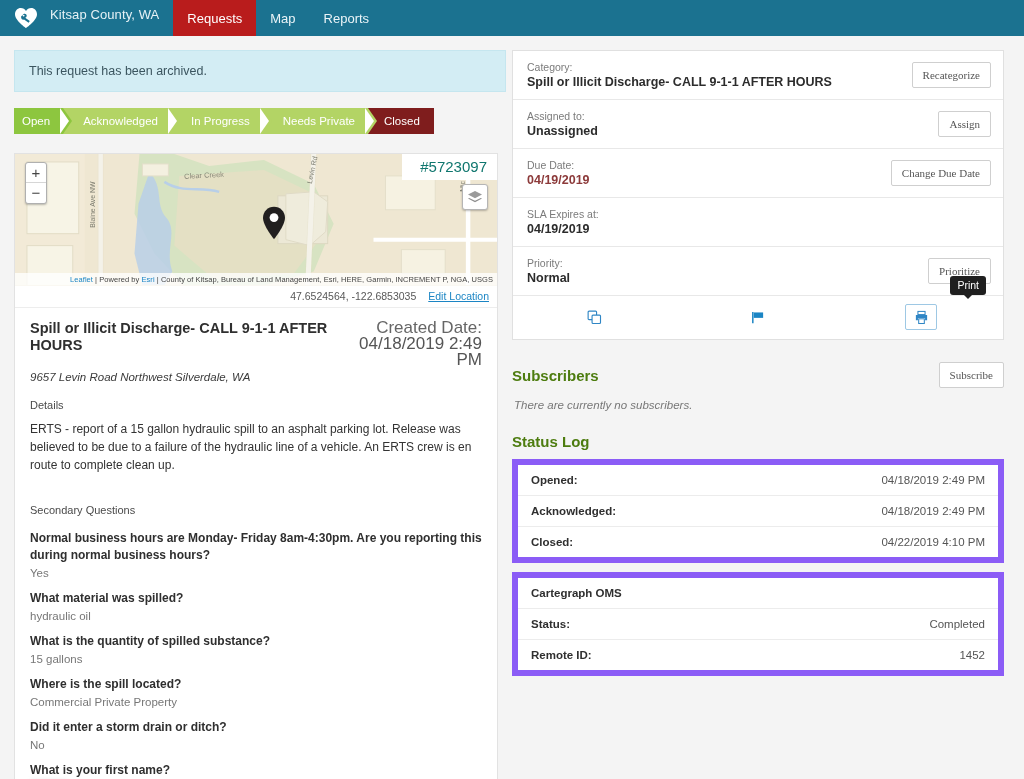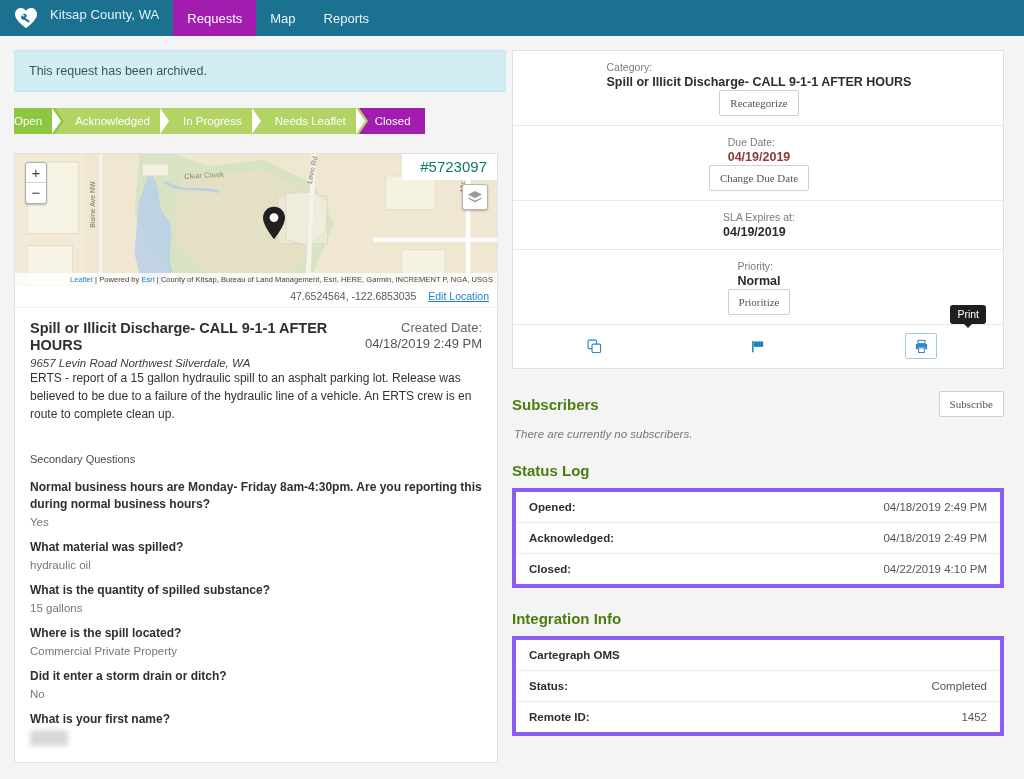--- a/index.html
+++ b/index.html
@@ -34,21 +34,21 @@
     letter-spacing: .1px;
   }
   .nav-item {
     display: flex; align-items: center;
     padding: 0 14px;
     font-size: 13px;
     color: #eaf4f8;
     cursor: pointer;
   }
   .nav-item.active {
-    background: #a21caf;
+    background: #b91c1c;
     color: #ffffff;
   }
 
   
   .page {
     display: flex;
     padding: 0;
     height: 743px;
   }
   .col-left {
@@ -74,23 +74,23 @@
   .pipeline { display: flex; align-items: stretch; height: 26px; margin-bottom: 19px; }
   .pipe-step {
     position: relative;
     display: flex; align-items: center;
     color: #ffffff;
     font-size: 11.5px;
     padding: 0 13px 0 13px;
     cursor: pointer;
     white-space: nowrap;
   }
-  .pipe-step.g1 { background: #8dc63f; padding-left: 0; }
+  .pipe-step.g1 { background: #8dc63f; padding-left: 8px; }
   .pipe-step.g2 { background: #b3d465; }
-  .pipe-step.blue { background: #a21caf; padding-left: 16px; padding-right: 14px; }
+  .pipe-step.blue { background: #7f1d1d; padding-left: 16px; padding-right: 14px; }
   .pipe-step .notch {
     position: absolute; right: -9px; top: 0;
     width: 0; height: 0; z-index: 3;
     border-top: 13px solid transparent;
     border-bottom: 13px solid transparent;
     border-left: 9px solid #8dc63f;
   }
   .pipe-step.g2 .notch { border-left-color: #b3d465; }
   .pipe-step .notch-in {
     position: absolute; right: -9px; top: 0;
@@ -174,21 +174,21 @@
   }
   .coord-row a { color: #1b85c4; text-decoration: underline; cursor: pointer; }
 
   
   .report-body { padding: 12px 15px 16px 15px; }
   .rb-head { display: flex; justify-content: space-between; align-items: flex-start; }
   .rb-title {
     font-size: 14.5px; font-weight: bold; color: #2f2f2f;
     line-height: 17px; max-width: 300px;
   }
-  .rb-created { text-align: right; font-size: 13px; color: #555; line-height: 16px; }
+  .rb-created { text-align: right; font-size: 17px; color: #555; line-height: 16px; }
   .rb-created .lbl { color: #666; }
   .rb-addr {
     font-size: 11.5px; font-style: italic; color: #3a3a3a;
     margin-top: 3px;
   }
   .sec-label {
     font-size: 11px; color: #4a4a4a; margin-top: 16px; margin-bottom: 9px;
   }
   .rb-details {
     font-size: 12px; color: #333; line-height: 18px;
@@ -206,21 +206,20 @@
   
   .meta-card {
     background: #ffffff;
     border: 1px solid #e0e0e0;
   }
   .meta-row {
     display: flex; align-items: center; justify-content: space-between;
     padding: 9px 12px 9px 14px;
     border-bottom: 1px solid #e8e8e8;
     min-height: 44px;
-    flex-direction: column;
   }
   .meta-row:last-child { border-bottom: none; }
   .meta-lbl { font-size: 10.5px; color: #7b7b7b; line-height: 14px; }
   .meta-val { font-size: 12.5px; font-weight: bold; color: #2c2c2c; line-height: 16px; }
   .meta-val.due { color: #8c3a3a; }
   .btn {
     background: #ffffff;
     border: 1px solid #cfcfcf;
     border-radius: 2px;
     font-size: 11px;
@@ -272,21 +271,21 @@
 
   .sec-head {
     display: flex; align-items: center; justify-content: space-between;
     margin-top: 22px; margin-bottom: 4px;
   }
   .sec-title { font-size: 15px; font-weight: bold; color: #4d7c0f; }
   .empty-note { font-size: 11.5px; font-style: italic; color: #777; margin: 11px 0 0 2px; }
 
   .log-table {
     background: #ffffff;
-    border: 4px solid #8b5cf6;
+    border: 6px solid #8b5cf6;
     margin-top: 9px;
   }
   .log-row {
     display: flex; justify-content: space-between; align-items: center;
     padding: 9px 13px;
     border-bottom: 1px solid #ececec;
     font-size: 11.5px;
   }
   .log-row:last-child { border-bottom: none; }
   .log-key { font-weight: bold; color: #2f2f2f; }
@@ -325,21 +324,21 @@
         <span>Acknowledged</span>
         <span class="notch-in"></span>
         <span class="notch"></span>
       </div>
       <div class="pipe-step g2" style="padding-left:20px">
         <span>In Progress</span>
         <span class="notch-in"></span>
         <span class="notch"></span>
       </div>
       <div class="pipe-step g2" style="padding-left:20px">
-        <span>Needs Leaflet</span>
+        <span>Needs Private</span>
         <span class="notch-in"></span>
         <span class="notch"></span>
       </div>
       <div class="pipe-step blue">
         <span>Closed</span>
       </div>
     </div>
 
     <div class="report-card">
 
@@ -402,20 +401,21 @@
       <div class="report-body">
         <div class="rb-head">
           <div class="rb-title">Spill or Illicit Discharge- CALL 9-1-1 AFTER HOURS</div>
           <div class="rb-created">
             <div class="lbl">Created Date:</div>
             <div>04/18/2019 2:49 PM</div>
           </div>
         </div>
         <div class="rb-addr">9657 Levin Road Northwest Silverdale, WA</div>
 
+        <div class="sec-label">Details</div>
         <div class="rb-details">ERTS - report of a 15 gallon hydraulic spill to an asphalt parking lot. Release was believed to be due to a failure of the hydraulic line of a vehicle. An ERTS crew is en route to complete clean up.</div>
 
         <div class="sec-label" style="margin-top:30px;margin-bottom:14px">Secondary Questions</div>
 
         <div>
           <div class="q" style="margin-top:0">Normal business hours are Monday- Friday 8am-4:30pm. Are you reporting this during normal business hours?</div>
           <div class="a">Yes</div>
 
           <div class="q">What material was spilled?</div>
           <div class="a">hydraulic oil</div>
@@ -445,20 +445,27 @@
 
     <div class="meta-card">
       <div class="meta-row">
         <div>
           <div class="meta-lbl">Category:</div>
           <div class="meta-val">Spill or Illicit Discharge- CALL 9-1-1 AFTER HOURS</div>
         </div>
         <button class="btn">Recategorize</button>
       </div>
 
+      <div class="meta-row">
+        <div>
+          <div class="meta-lbl">Assigned to:</div>
+          <div class="meta-val">Unassigned</div>
+        </div>
+        <button class="btn">Assign</button>
+      </div>
 
       <div class="meta-row">
         <div>
           <div class="meta-lbl">Due Date:</div>
           <div class="meta-val due">04/19/2019</div>
         </div>
         <button class="btn">Change Due Date</button>
       </div>
 
       <div class="meta-row">
@@ -526,23 +533,20 @@
       <div class="log-row">
         <span class="log-key">Acknowledged:</span>
         <span class="log-val">04/18/2019 2:49 PM</span>
       </div>
       <div class="log-row">
         <span class="log-key">Closed:</span>
         <span class="log-val">04/22/2019 4:10 PM</span>
       </div>
     </div>
 
-    <div class="sec-head" style="margin-top:22px">
-      <div class="sec-title">Integration Info</div>
-    </div>
     <div class="log-table">
       <div class="log-row">
         <span class="log-key">Cartegraph OMS</span>
       </div>
       <div class="log-row">
         <span class="log-key">Status:</span>
         <span class="log-val">Completed</span>
       </div>
       <div class="log-row">
         <span class="log-key">Remote ID:</span>

